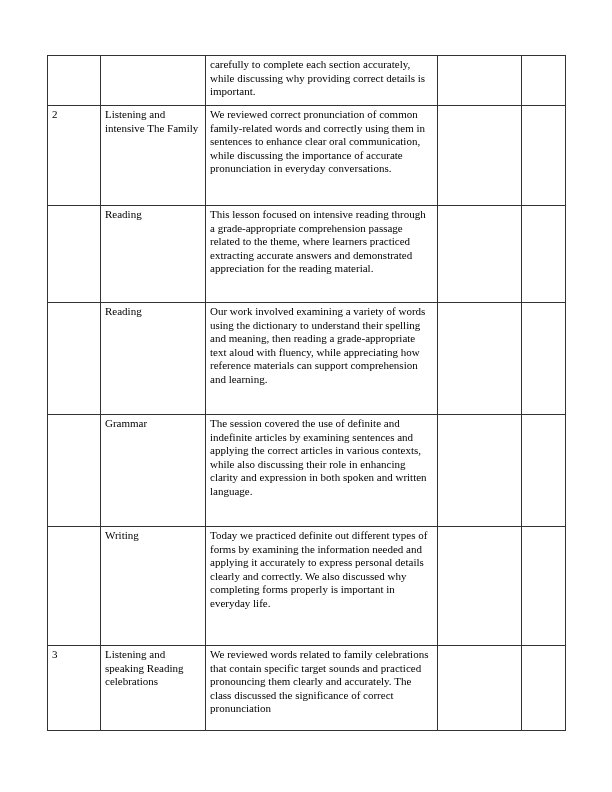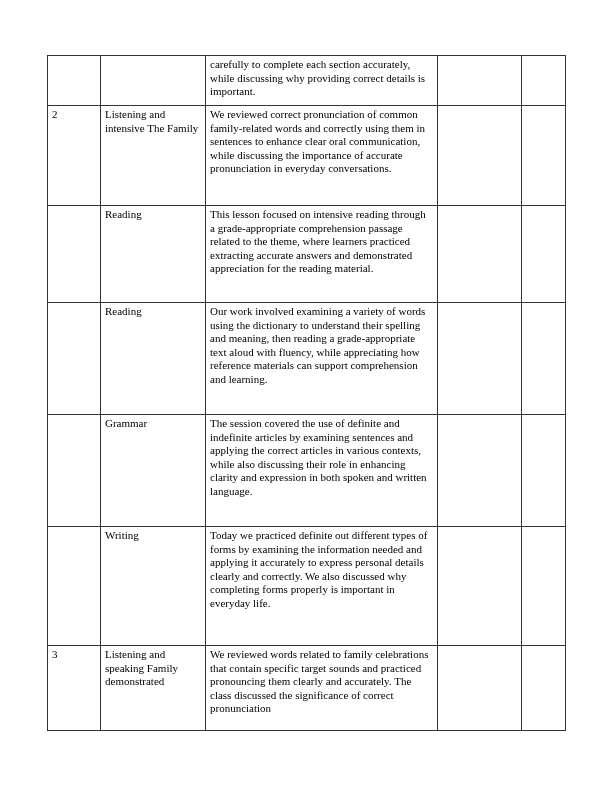--- a/index.html
+++ b/index.html
@@ -91,20 +91,20 @@
       </tr>
       <tr style="height:119px;">
         <td class="week-cell"></td>
         <td>Writing</td>
         <td>Today we practiced definite out different types of forms by examining the information needed and applying it accurately to express personal details clearly and correctly. We also discussed why completing forms properly is important in everyday life.</td>
         <td></td>
         <td></td>
       </tr>
       <tr style="height:85px;">
         <td class="week-cell">3</td>
-        <td>Listening and speaking  Family demonstrated</td>
+        <td>Listening and speaking  Reading celebrations</td>
         <td>We reviewed words related to family celebrations that contain specific target sounds and practiced pronouncing them clearly and accurately. The class discussed the significance of correct pronunciation</td>
         <td></td>
         <td></td>
       </tr>
     </tbody>
   </table>
 </div>
 
 </body></html>

